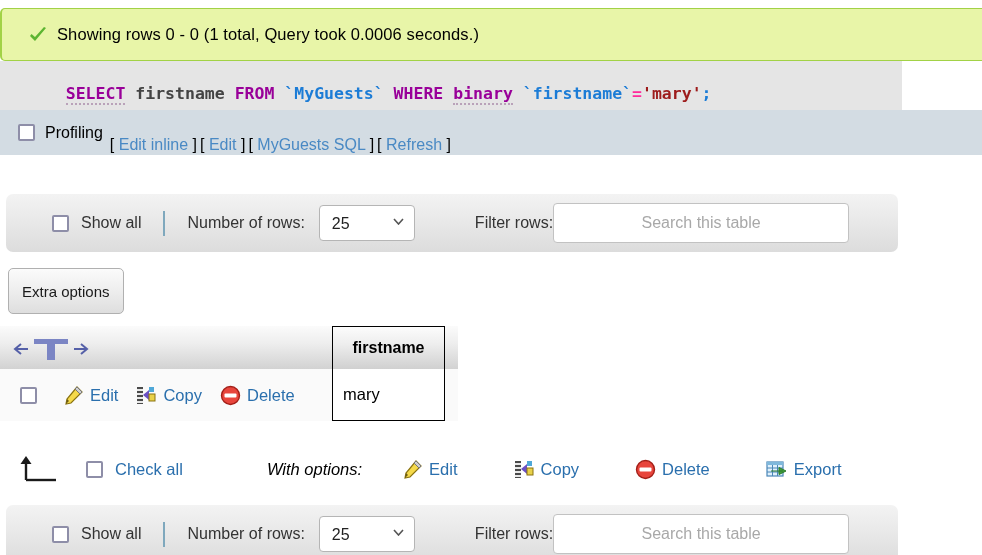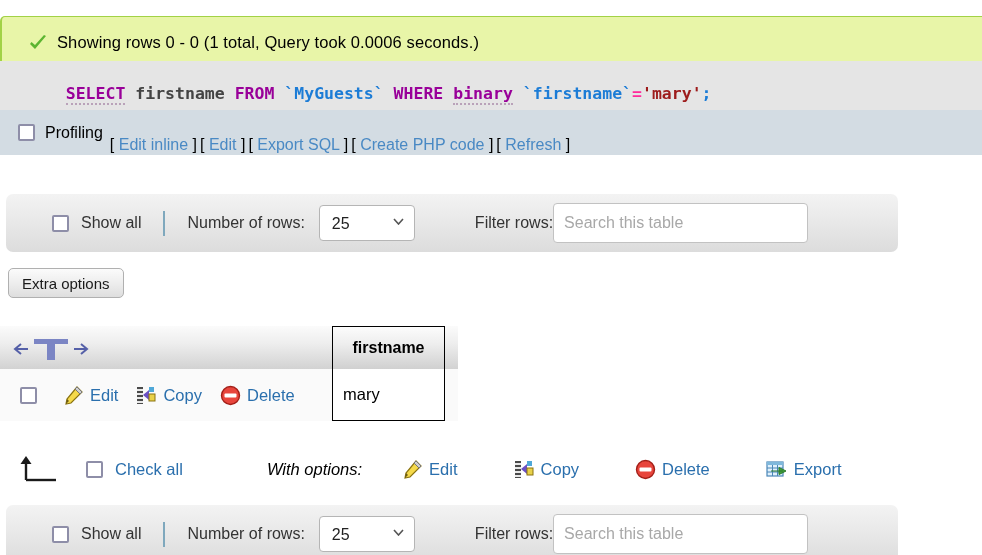--- a/index.html
+++ b/index.html
@@ -11,21 +11,21 @@
     background: #ffffff;
     font-family: "Liberation Sans", sans-serif;
     font-size: 15px;
     color: #000000;
     overflow: hidden;
   }
 
   
   .notice-success {
     position: absolute;
-    left: 0; top: 16px;
+    left: 0; top: 8px;
     width: 982px;
     height: 53px;
     background: #e8f5a8;
     border: 1px solid #a2d246;
     border-left-width: 2px;
     border-top-left-radius: 5px;
     border-bottom-left-radius: 5px;
     border-right: none;
     display: flex;
     align-items: center;
@@ -36,21 +36,21 @@
     margin-right: 9px;
     flex: none;
     display: block;
   }
   .notice-text { font-size: 16.5px; color: #000; letter-spacing: .1px; }
 
   
   .sql-box {
     position: absolute;
     left: 0; top: 61px;
-    width: 982px;
+    width: 902px;
     height: 65px;
     background: #e5e5e5;
     display: flex;
     align-items: center;
     padding-left: 26px;
   }
   .sql-code {
     font-family: "DejaVu Sans Mono", "Liberation Mono", monospace;
     font-size: 16.5px;
     white-space: pre;
@@ -126,36 +126,37 @@
     padding-right: 10px;
   }
   .sel-wrap { position: relative; display: inline-block; }
   .sel-chev {
     position: absolute; right: 11px; top: 13px;
     width: 11px; height: 7px;
     pointer-events: none;
   }
   .filter-label { color: #333; margin-left: 60px; }
   .filter-input {
-    width: 255px; height: 40px;
+    width: 296px; height: 40px;
     background: #fff;
     border: 1px solid #c2c2c2;
     border-radius: 4px;
     font-family: "Liberation Sans", sans-serif;
     font-size: 16px;
     color: #333;
     padding: 12px 10px;
+    text-align: center;
   }
   .filter-input::placeholder { color: #a8a8a8; }
 
   
   .extra-options {
     position: absolute;
     left: 8px; top: 268px;
-    height: 30px;
+    height: 46px;
     padding: 0 13px;
     background: linear-gradient(to bottom, #fbfbfb 0%, #ededed 52%, #dedede 100%);
     border: 1px solid #b0b0b0;
     border-radius: 5px;
     font-family: "Liberation Sans", sans-serif;
     font-size: 15px;
     color: #1a1a1a;
     cursor: pointer;
   }
 
@@ -252,22 +253,21 @@
   <div class="sql-code">
     <span class="kw dotted">SELECT</span><span class="ident"> </span><span class="ident">firstname</span><span class="ident"> </span><span class="kw">FROM</span><span class="ident"> </span><span class="tbl">`MyGuests`</span><span class="ident"> </span><span class="kw">WHERE</span><span class="ident"> </span><span class="kw dotted">binary</span><span class="ident"> </span><span class="tbl">`firstname`</span><span class="op">=</span><span class="str">'mary'</span><span class="punct">;</span>
   </div>
 </div>
 
 <div class="profiling-bar">
   <span class="cb"></span>
   <span class="profiling-label">Profiling</span>
   <span class="grp"><span class="brk">[</span> <a class="lnk" href="#">Edit inline</a> <span class="brk">]</span></span>
   <span class="grp"><span class="brk">[</span> <a class="lnk" href="#">Edit</a> <span class="brk">]</span></span>
-  <span class="grp"><span class="brk">[</span> <a class="lnk" href="#">Export SQL</a> <span class="brk">]</span></span>
-  <span class="grp"><span class="brk">[</span> <a class="lnk" href="#">Create PHP code</a> <span class="brk">]</span></span>
+  <span class="grp"><span class="brk">[</span> <a class="lnk" href="#">MyGuests SQL</a> <span class="brk">]</span></span>
   <span class="grp"><span class="brk">[</span> <a class="lnk" href="#">Refresh</a> <span class="brk">]</span></span>
 </div>
 
 <div class="rows-bar top">
   <span class="cb"></span>
   <span class="showall-label">Show all</span>
   <span class="vdiv"></span>
   <span class="numrows-label">Number of rows:</span>
   <span class="sel-wrap">
     <select class="sel">

